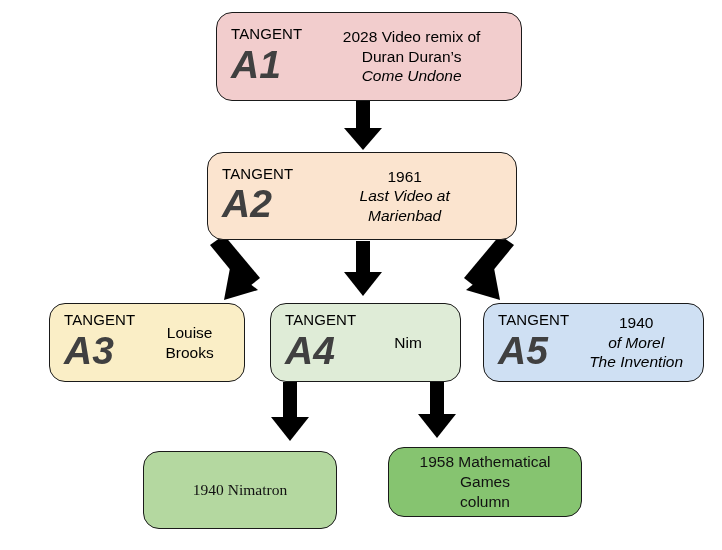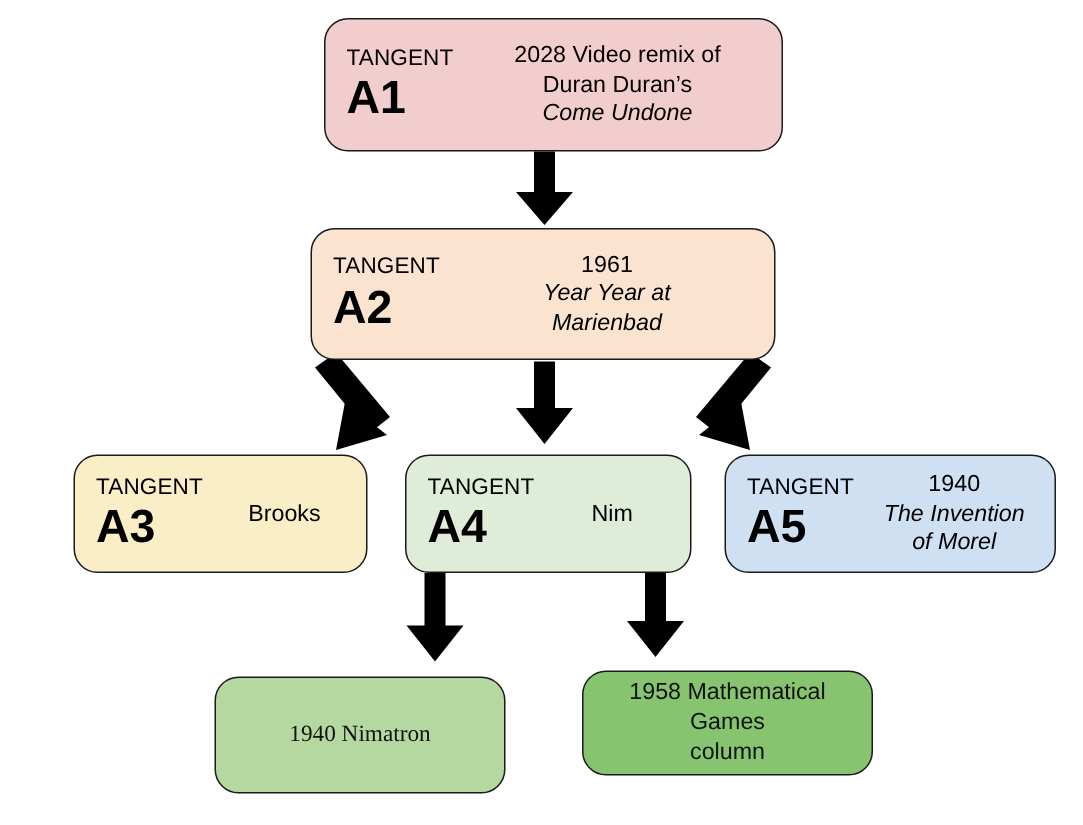--- a/index.html
+++ b/index.html
@@ -43,25 +43,26 @@
   }
   .tangent-word {
     font-size: 15px;
     color: #000000;
     line-height: 1.1;
     letter-spacing: 0.1px;
     white-space: nowrap;
     text-align: center;
   }
   .tangent-code {
-    font-size: 31px;
+    font-size: 39px;
     font-weight: bold;
-    color: #000000;
+    color: #404040;
     line-height: 1.1;
     margin-top: 1px;
+    font-style: italic;
   }
   .tangent-body {
     flex: 1 1 auto;
     text-align: center;
     font-size: 15.5px;
     color: #000000;
     line-height: 1.25;
     padding: 0 8px;
   }
   .tangent-body .ital {
@@ -131,31 +132,32 @@
     </div>
   </div>
 
   <div class="node" style="left:207px; top:152px; width:310px; height:88px; background:#fbe4cf;">
     <div class="tangent-left">
       <div class="tangent-word">TANGENT</div>
       <div class="tangent-code">A2</div>
     </div>
     <div class="tangent-body">
       <div>1961</div>
-      <div class="ital">Year Year at</div>
+      <div class="ital">Last Video at</div>
       <div class="ital">Marienbad</div>
     </div>
   </div>
 
   <div class="node" style="left:49px; top:303px; width:196px; height:79px; background:#faeec6;">
     <div class="tangent-left">
       <div class="tangent-word">TANGENT</div>
       <div class="tangent-code">A3</div>
     </div>
     <div class="tangent-body">
+      <div>Louise</div>
       <div>Brooks</div>
     </div>
   </div>
 
   <div class="node" style="left:270px; top:303px; width:191px; height:79px; background:#dfecd7;">
     <div class="tangent-left">
       <div class="tangent-word">TANGENT</div>
       <div class="tangent-code">A4</div>
     </div>
     <div class="tangent-body">
@@ -163,22 +165,22 @@
     </div>
   </div>
 
   <div class="node" style="left:483px; top:303px; width:221px; height:79px; background:#cfe0f3;">
     <div class="tangent-left">
       <div class="tangent-word">TANGENT</div>
       <div class="tangent-code">A5</div>
     </div>
     <div class="tangent-body">
       <div>1940</div>
+      <div class="ital">of Morel</div>
       <div class="ital">The Invention</div>
-      <div class="ital">of Morel</div>
     </div>
   </div>
 
   <div class="node plain-node" style="left:143px; top:451px; width:194px; height:78px; background:#b4d8a0;font-family:Liberation Serif, serif;">
     <div class="plain-text">
       <div>1940 Nimatron</div>
     </div>
   </div>
 
   <div class="node plain-node" style="left:388px; top:447px; width:194px; height:70px; background:#86c470;">

